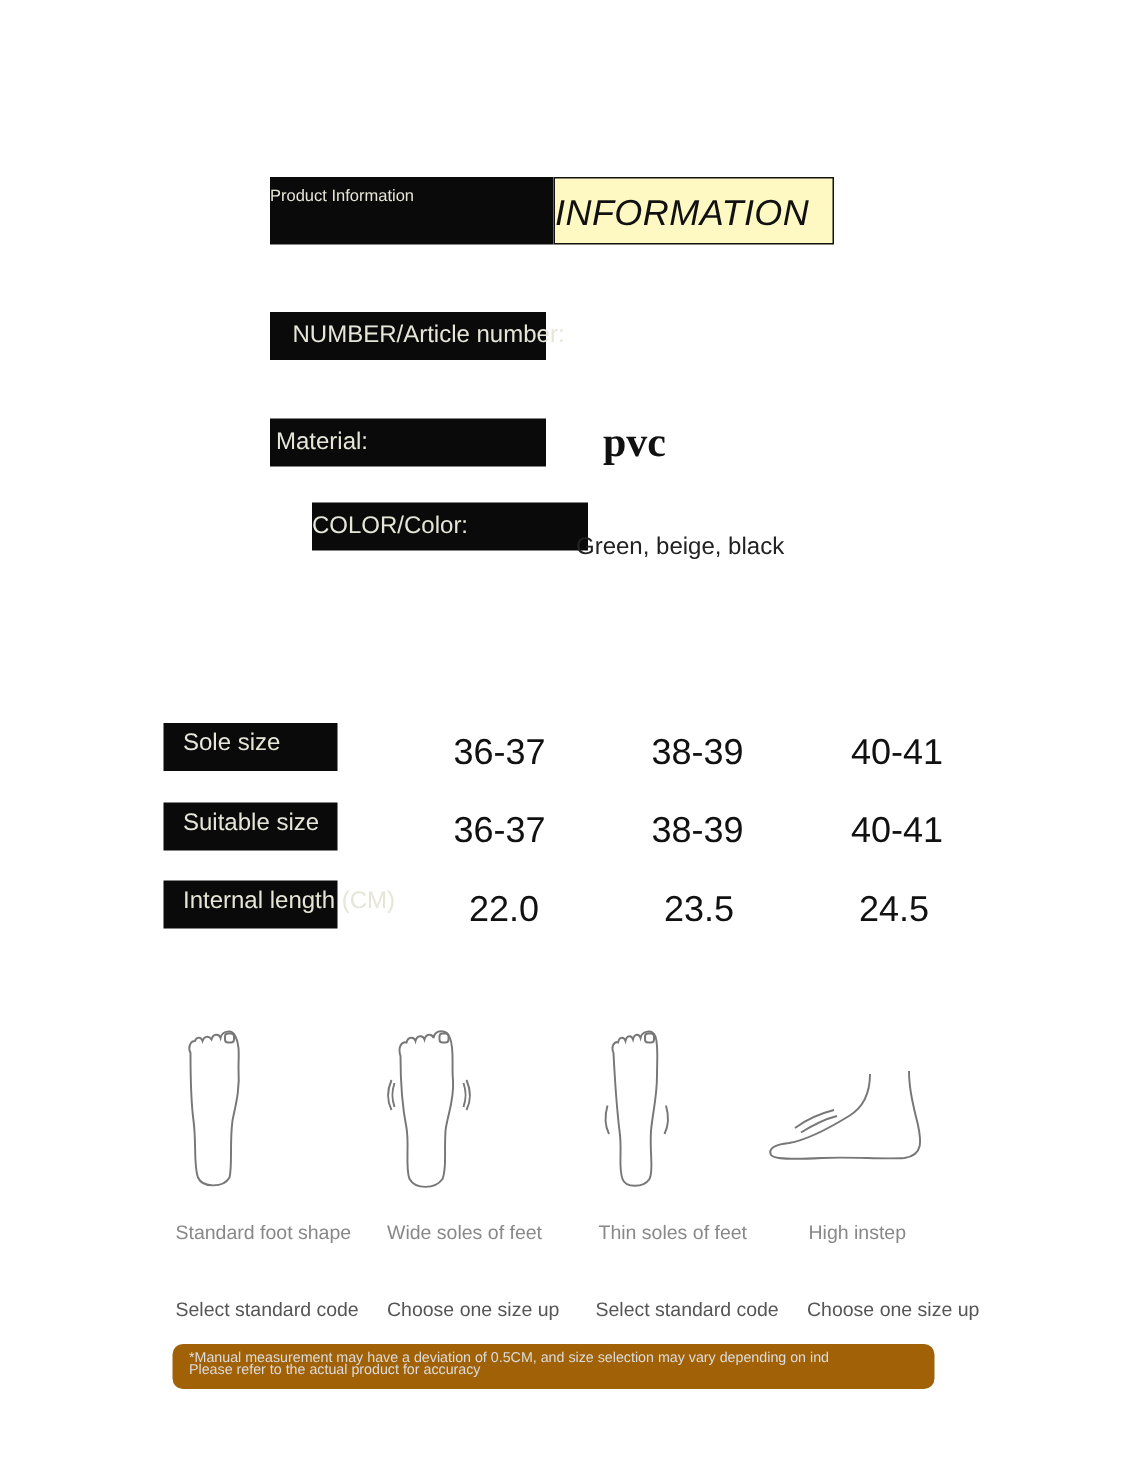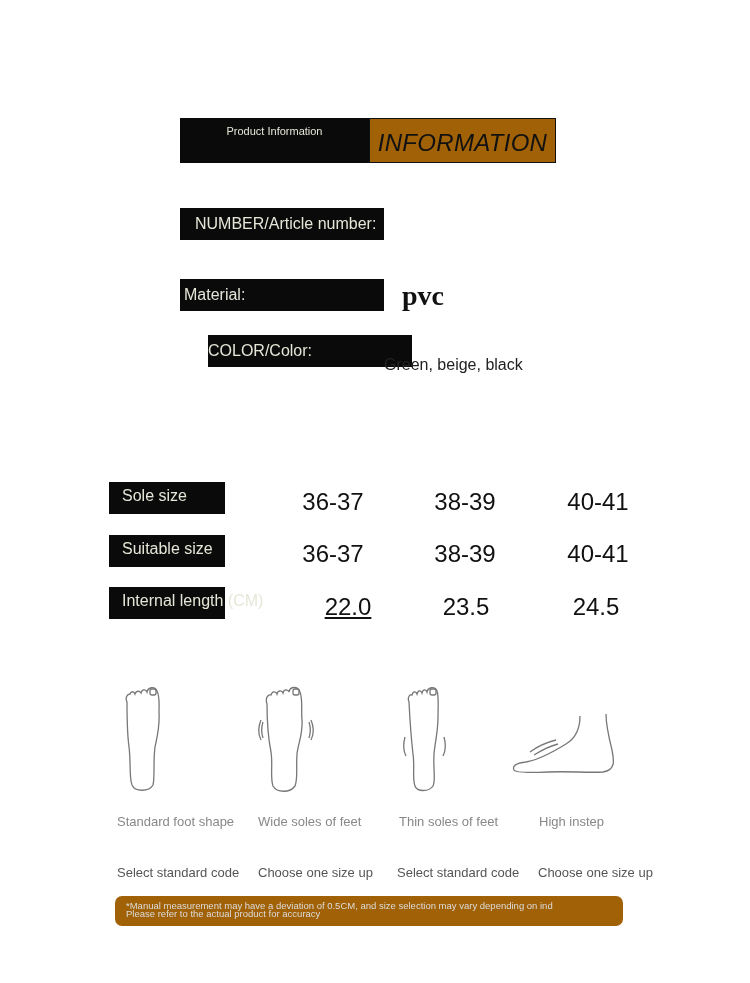--- a/index.html
+++ b/index.html
@@ -1,21 +1,21 @@
 <!DOCTYPE html>
 <html><head>
 <meta charset="utf-8">
 <style>
   html, body { margin:0; padding:0; background:#ffffff; }
   body { width:750px; height:983px; position:relative; overflow:hidden; font-family:"Liberation Sans", sans-serif; }
   .abs { position:absolute; }
   .blackbox { background:#0a0a0a; color:#e6e6d8; }
-  .hdr-left { left:180px; top:118px; width:189px; height:45px; font-size:11px; text-align:center; line-height:26px; }
-  .hdr-right { left:369px; top:118px; width:185px; height:43px; border:1px solid #111; background:#a16207; font-style:italic; font-size:24px; color:#111; line-height:48px; text-align:center; letter-spacing:0.3px; }
-  .lbl { left:180px; width:204px; height:32px; font-size:16px; line-height:32px; }
+  .hdr-left { left:180px; top:118px; width:189px; height:45px; font-size:11px; line-height:26px; }
+  .hdr-right { left:369px; top:118px; width:185px; height:43px; border:1px solid #111; background:#fef9c3; font-style:italic; font-size:24px; color:#111; line-height:48px; text-align:left; letter-spacing:0.3px; }
+  .lbl { left:180px; width:184px; height:32px; font-size:16px; line-height:32px; }
   .val { font-size:16px; color:#222; }
   .pvc { font-family:"Liberation Serif", serif; font-weight:bold; font-size:28px; color:#111; left:402px; top:280px; }
   .szlbl { left:109px; width:116px; height:32px; font-size:16px; line-height:28px; padding-left:0; }
   .szlbl span { padding-left:13px; white-space:nowrap; }
   .szval { font-size:24px; color:#111; width:80px; text-align:center; }
   .cap { font-size:13px; color:#888; white-space:nowrap; }
   .cap2 { font-size:13px; color:#555; white-space:nowrap;margin-top:20px; }
   .note { left:115px; top:896px; width:508px; height:30px; background:#a16207; border-radius:7px; color:#dcdcdc; font-size:9.5px; line-height:8px; padding:6px 0 0 11px; box-sizing:border-box; overflow:hidden; white-space:nowrap; }
 </style>
 </head>
@@ -51,21 +51,21 @@
 <div class="abs blackbox szlbl" style="top:535px;">
   <span>Suitable size</span>
 </div>
 <div class="abs szval" style="left:293px; top:540px;">36-37</div>
 <div class="abs szval" style="left:425px; top:540px;">38-39</div>
 <div class="abs szval" style="left:558px; top:540px;">40-41</div>
 
 <div class="abs blackbox szlbl" style="top:587px; overflow:visible;">
   <span style="">Internal length (CM)</span>
 </div>
-<div class="abs szval" style="left:308px; top:593px;text-decoration:underline;">22.0</div>
+<div class="abs szval" style="left:296px; top:593px;">22.0</div>
 <div class="abs szval" style="left:426px; top:593px;">23.5</div>
 <div class="abs szval" style="left:556px; top:593px;">24.5</div>
 
 <svg class="abs" style="left:115px; top:682px;" width="70" height="115" viewBox="0 0 70 115" fill="none" stroke="#777" stroke-width="1.3">
   <path d="M12 20 C10 16 12 12 15 12 C16 9 19 9 20 12 C21 9 24 8 26 11 C27 7 31 7 32 10 C33 5 40 4 42 9 C45 15 44 22 44 30 C45 45 42 55 40 65 C38 80 40 95 38 103 C34 110 20 110 17 103 C14 95 16 80 14 65 C12 50 12 35 12 20 Z"></path>
   <rect x="35" y="7" width="6" height="6" rx="2"></rect>
 </svg>
 <svg class="abs" style="left:253px; top:682px;" width="70" height="115" viewBox="0 0 70 115" fill="none" stroke="#777" stroke-width="1.3">
   <path d="M14 22 C12 16 15 12 18 13 C19 9 23 9 24 12 C25 8 29 8 30 11 C31 7 35 7 36 10 C37 4 45 4 47 10 C50 18 48 28 49 38 C50 52 45 62 44 72 C43 88 45 97 42 104 C37 111 24 111 20 104 C17 96 20 82 18 70 C15 55 14 40 14 22 Z"></path>
   <rect x="40" y="7" width="6" height="6" rx="2"></rect>

